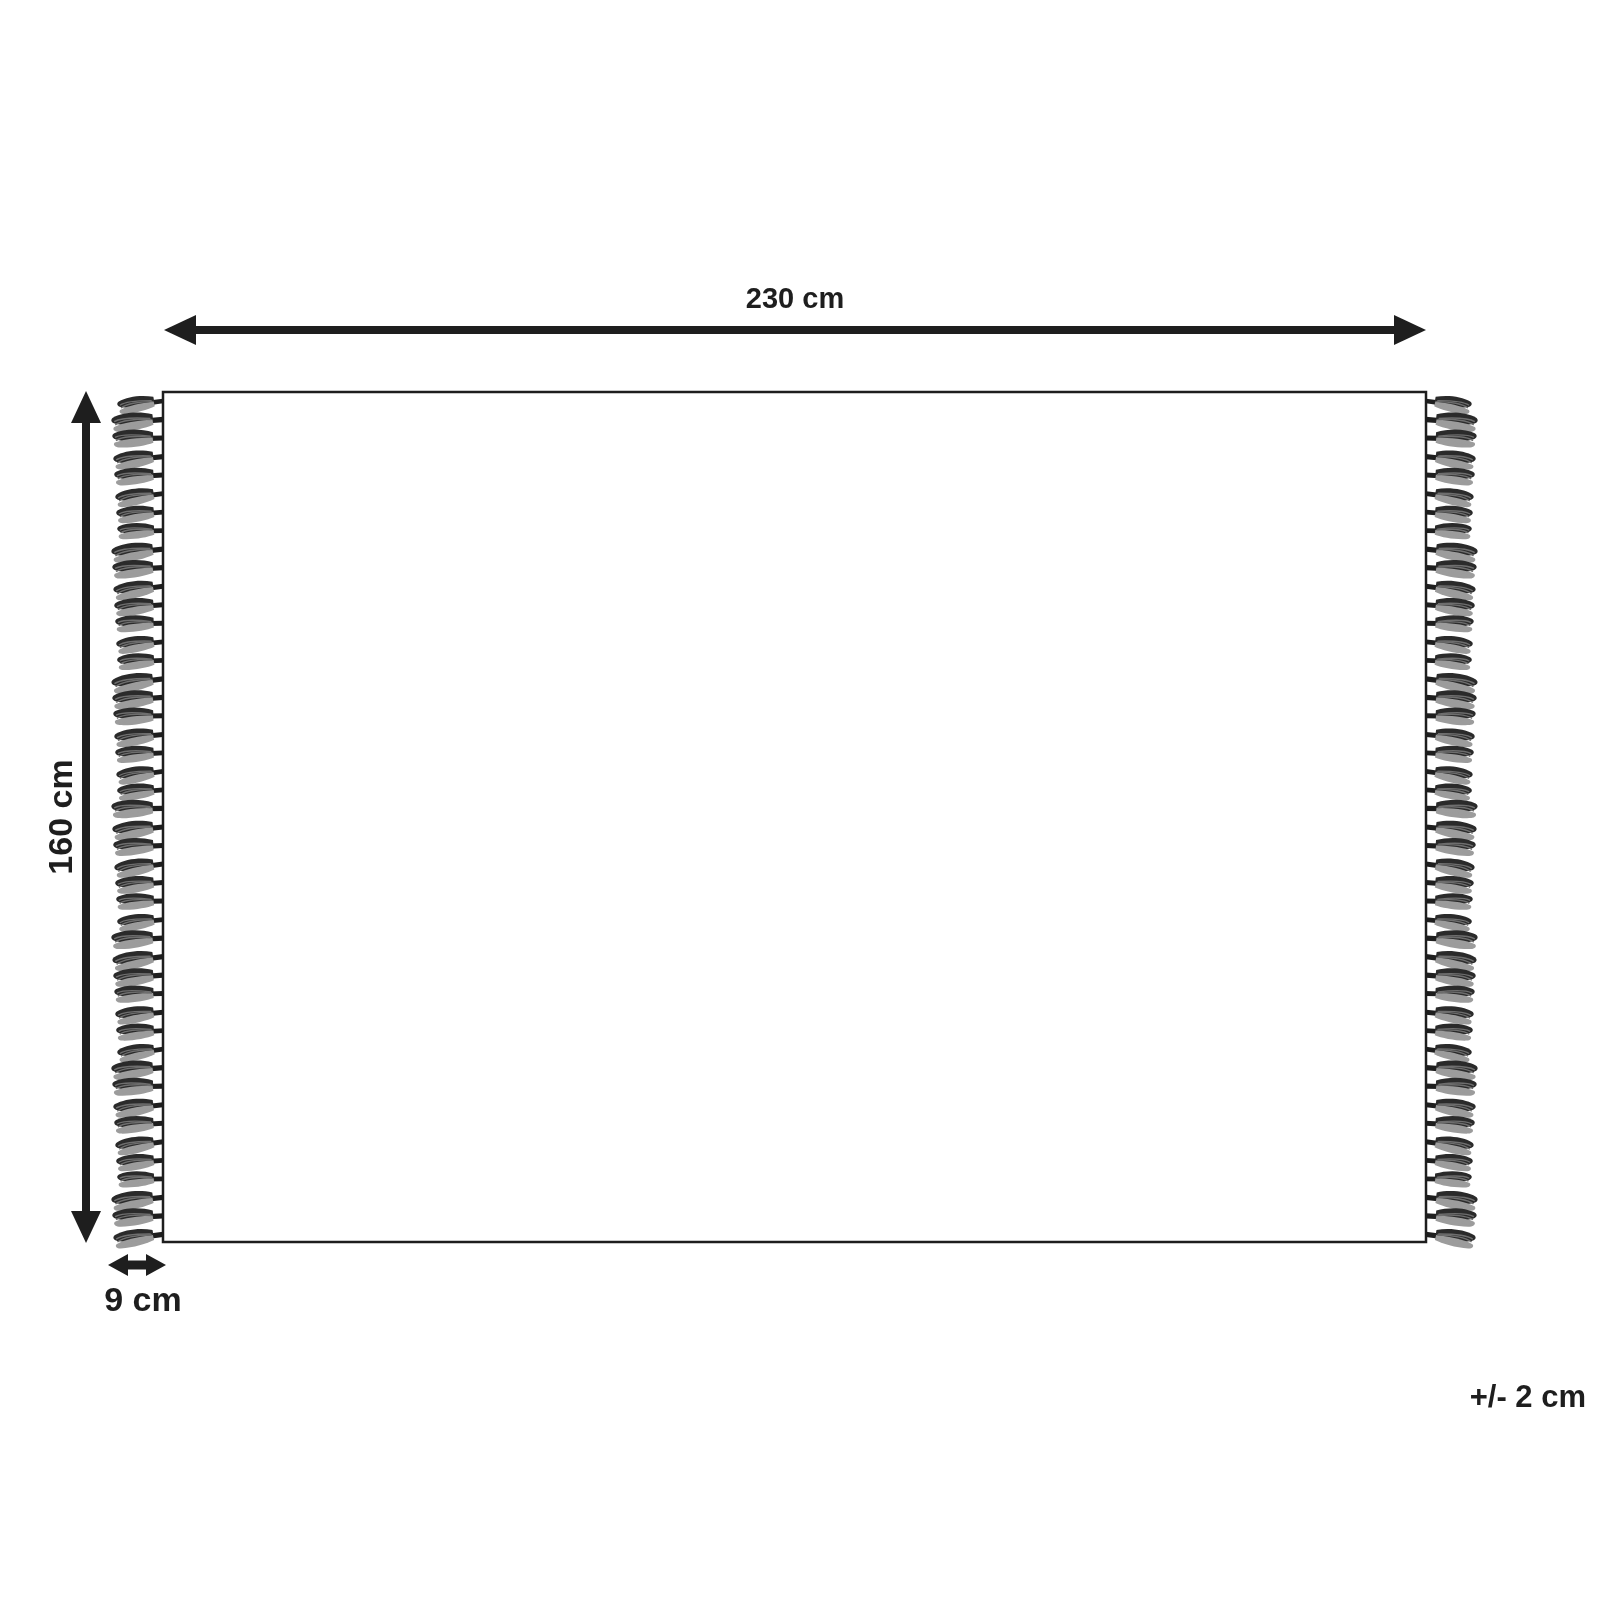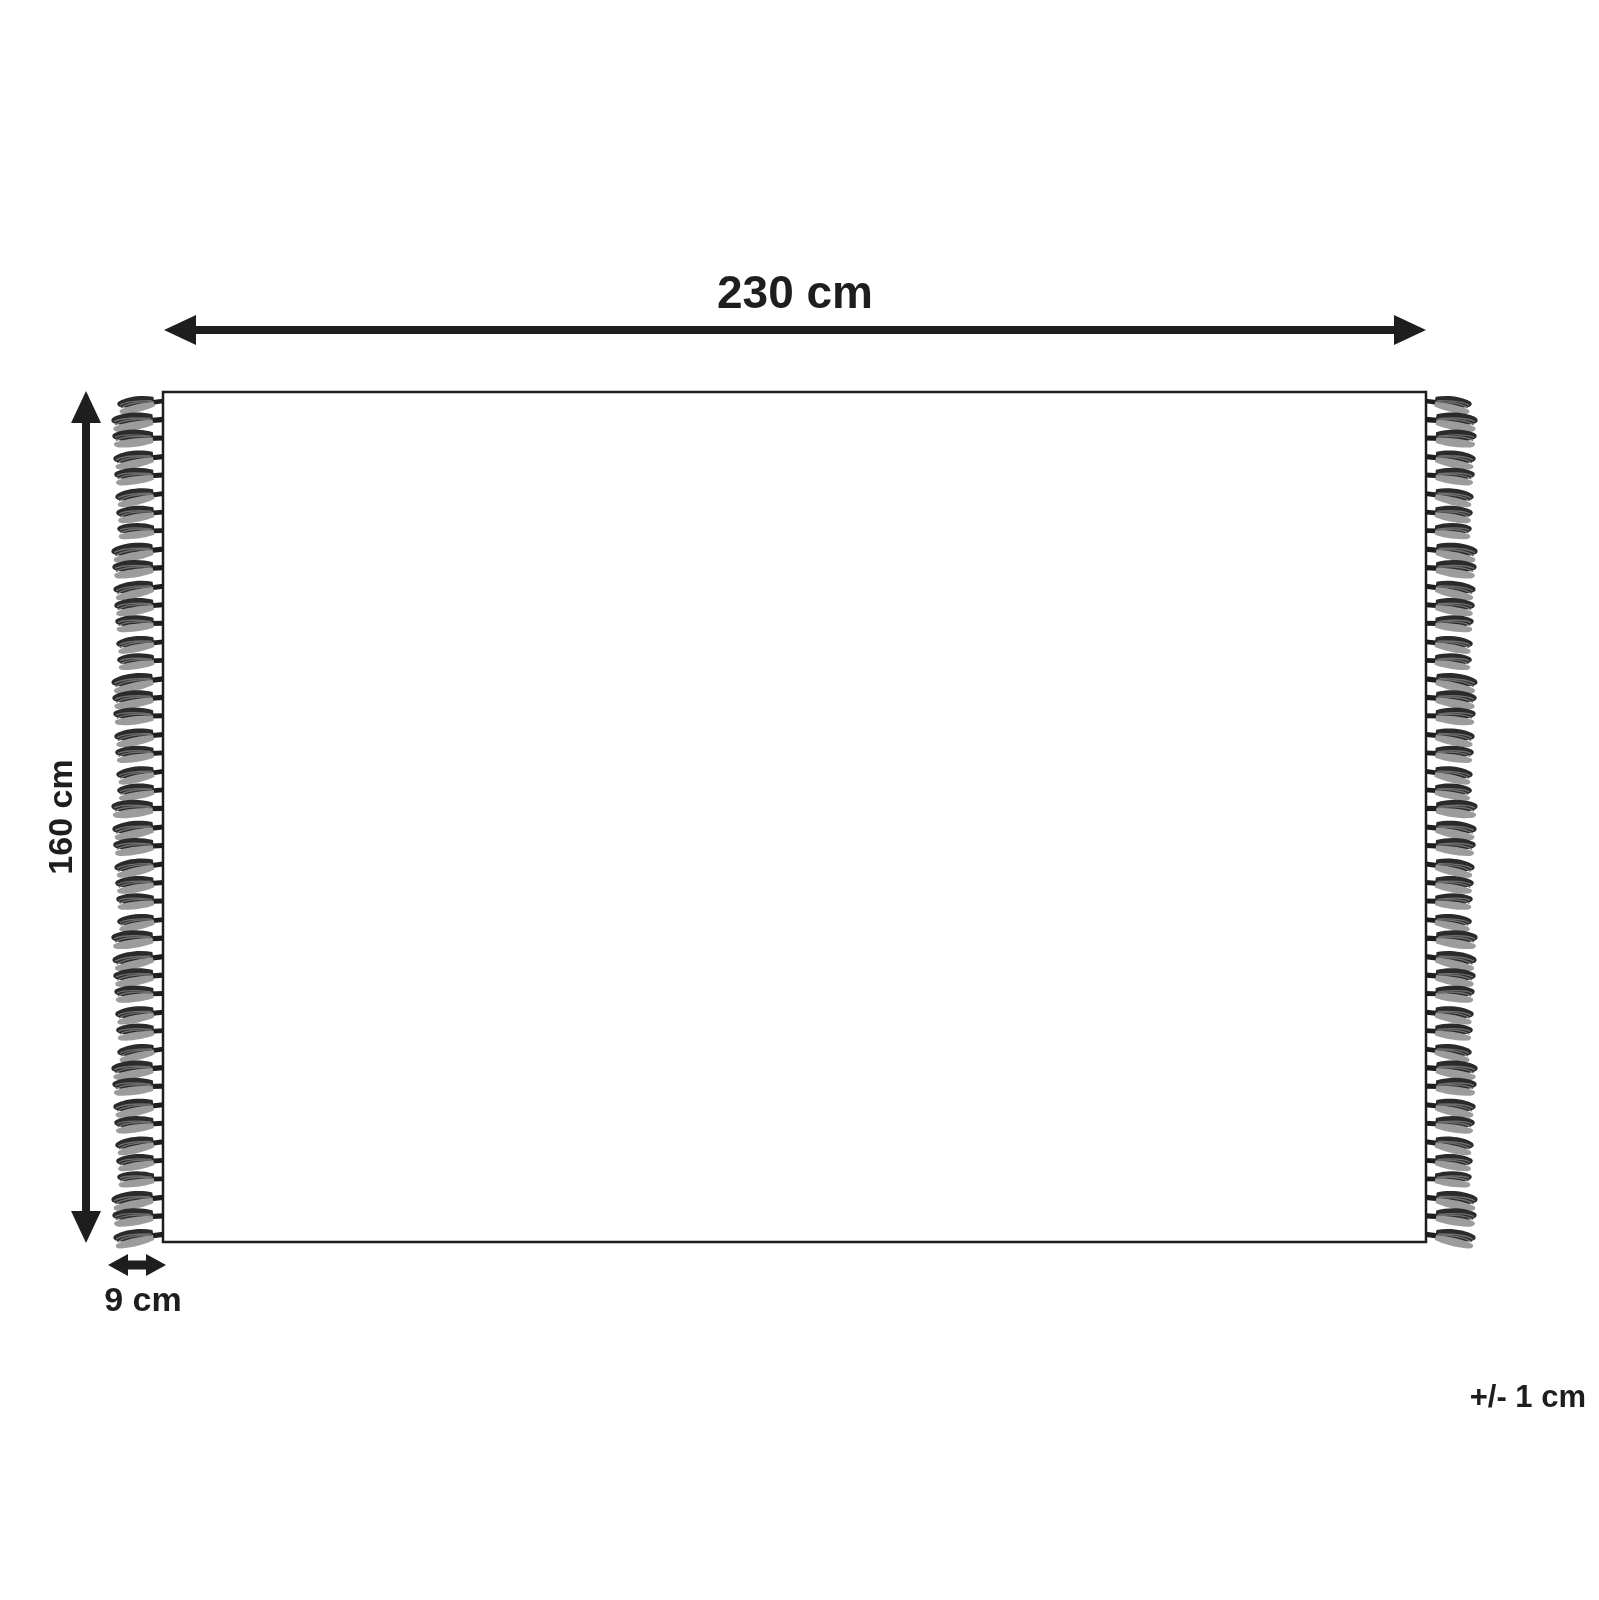--- a/index.html
+++ b/index.html
@@ -25,22 +25,22 @@
   .label {
     position: absolute;
     font-family: "Liberation Sans", sans-serif;
     font-weight: bold;
     color: var(--line);
     white-space: nowrap;
     line-height: 1;
   }
   .width-label {
     left: 795px;
-    top: 269px;
-    font-size: 46px;
+    top: 284px;
+    font-size: 29px;
     transform: translateX(-50%);
   }
   .height-label {
     left: 60px;
     top: 817px;
     font-size: 34px;
     transform: translate(-50%, -50%) rotate(-90deg);
   }
   .fringe-label {
     left: 143px;
@@ -195,14 +195,14 @@
       <polygon class="arrow-head" points="166,1265 146,1254 146,1276"></polygon>
     </g>
   </svg>
 
   <div class="label width-label">230 cm</div>
 
   <div class="label height-label">160 cm</div>
 
   <div class="label fringe-label">9 cm</div>
 
-  <div class="label tolerance-label">+/- 1 cm</div>
+  <div class="label tolerance-label">+/- 2 cm</div>
 </div>
 
 </body></html>

